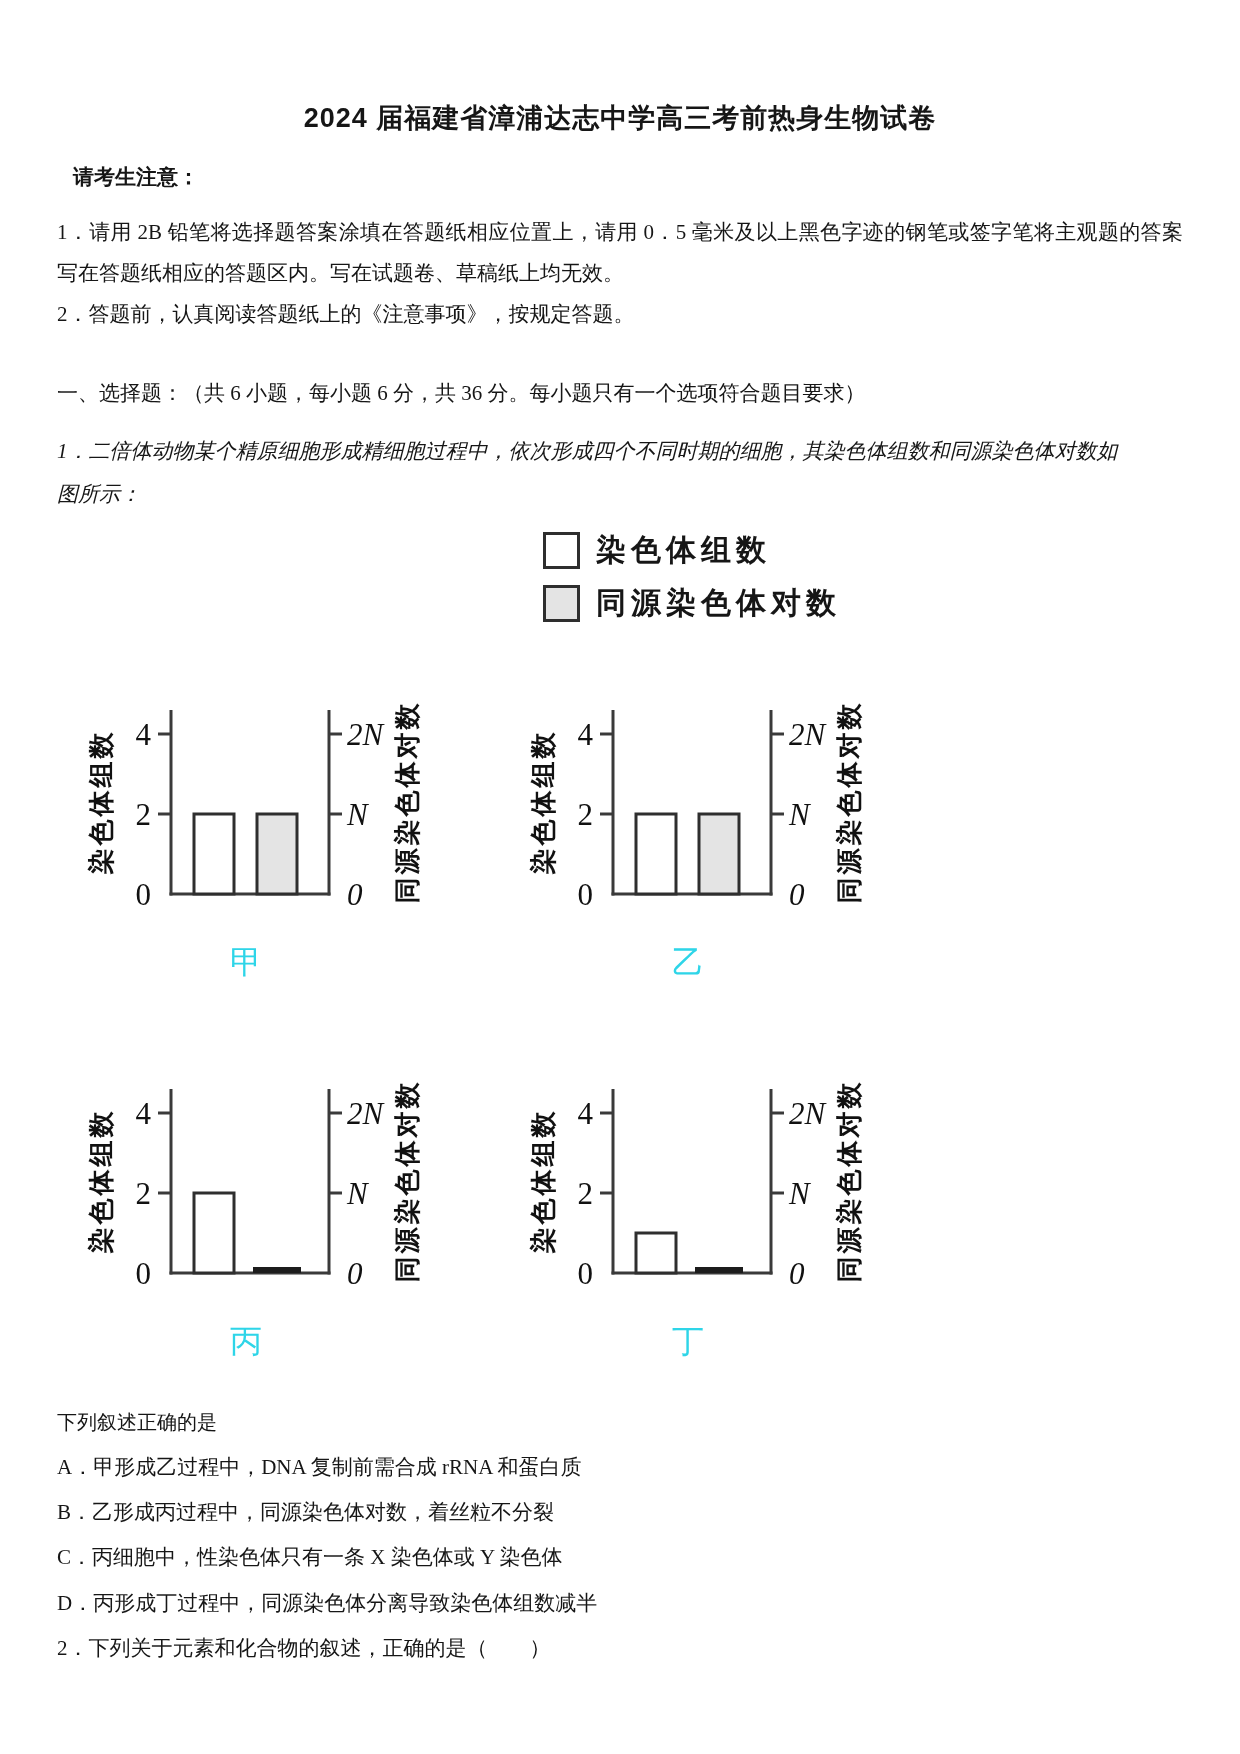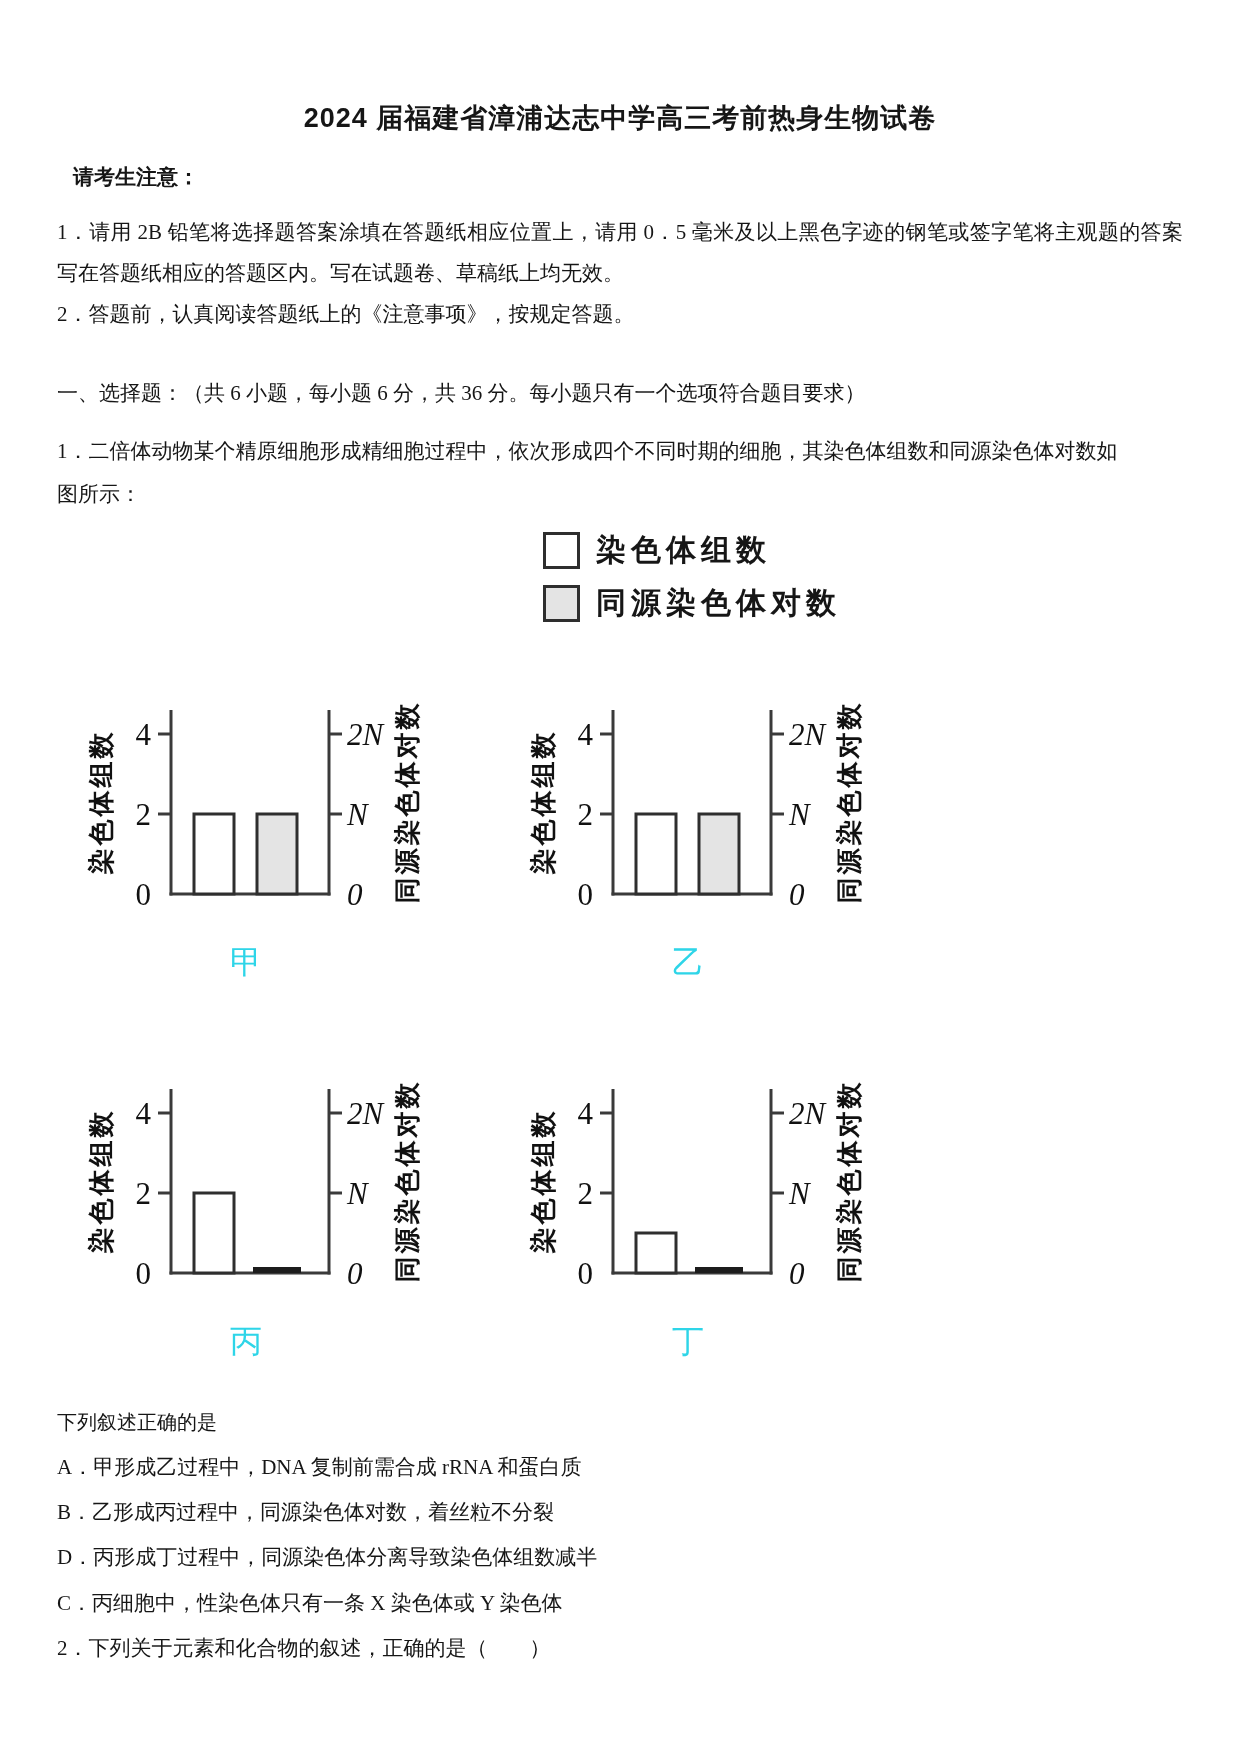--- a/index.html
+++ b/index.html
@@ -11,21 +11,21 @@
   }
   .title{
     font-size:27px;font-weight:bold;text-align:center;
     margin:4px 0 24px 0;letter-spacing:1px;
     font-family:"Liberation Sans","DejaVu Sans",sans-serif;
   }
   .notice-head{font-size:21px;font-weight:bold;margin:16px;line-height:1.7;}
   .body-text{font-size:21px;margin:0;line-height:1.95;text-align:justify;font-family:Liberation Serif, serif;}
   .section-heading{font-size:21px;margin:42px 0 0 0;line-height:1.6;}
   .q1-para{font-size:21px;margin:20px 0 0 0;line-height:2.05;}
-  .q1-line{display:block;}
+  .q1-line{display:block;font-style:italic;}
   
   .figure{margin-top:14px;}
   .legend{display:flex;flex-direction:column;gap:12px;margin-left:486px;}
   .legend-item{display:flex;align-items:center;gap:16px;}
   .legend-swatch{width:37px;height:37px;border:3px solid #2e2e2e;box-sizing:border-box;flex:none;}
   .legend-label{
     font-size:30px;font-weight:bold;letter-spacing:5px;
     font-family:"Liberation Sans","DejaVu Sans",sans-serif;
   }
   .charts{
@@ -162,17 +162,17 @@
             </svg></div>
         <div class="chart-label" style="color: rgb(46, 213, 232);">丁</div>
       </div>
     </div>
 
   </div>
 
   <p class="stem">下列叙述正确的是</p>
   <p class="qline">A．甲形成乙过程中，DNA 复制前需合成 rRNA 和蛋白质</p>
   <p class="qline">B．乙形成丙过程中，同源染色体对数，着丝粒不分裂</p>
+  <p class="qline">C．丙细胞中，性染色体只有一条 X 染色体或 Y 染色体</p>
   <p class="qline">D．丙形成丁过程中，同源染色体分离导致染色体组数减半</p>
-  <p class="qline">C．丙细胞中，性染色体只有一条 X 染色体或 Y 染色体</p>
   <p class="qline">2．下列关于元素和化合物的叙述，正确的是（　　）</p>
 
 </div>
 
 </body></html>

